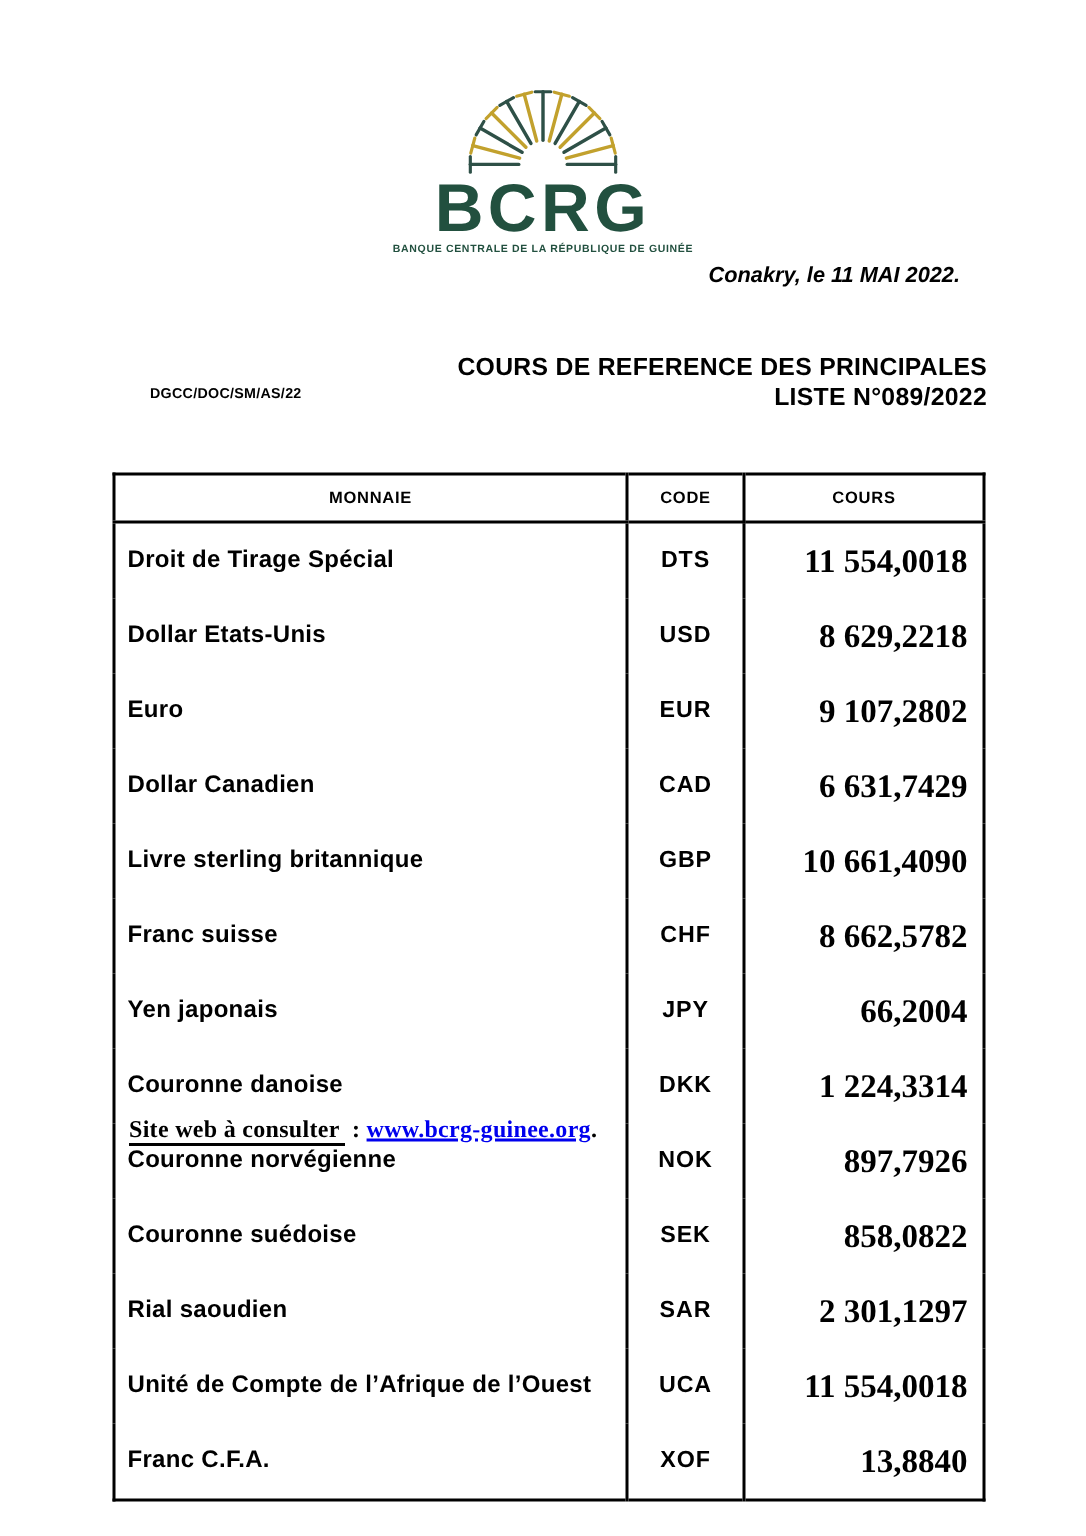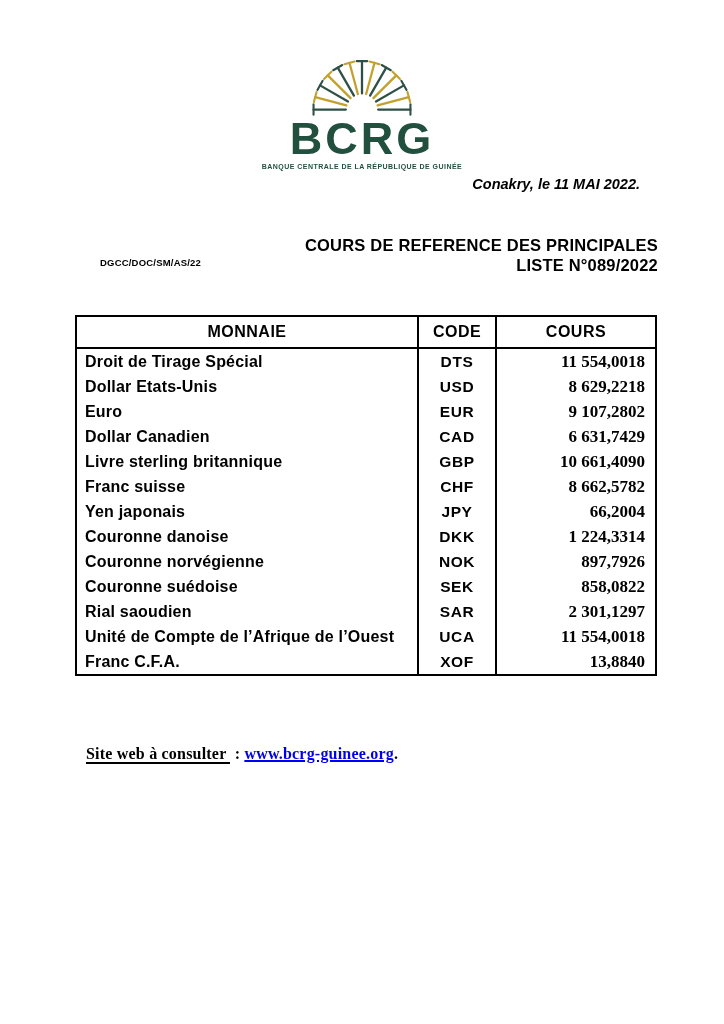--- a/index.html
+++ b/index.html
@@ -19,28 +19,28 @@
   
   .doc-title { position:absolute; left:130px; top:235px; width:528px; text-align:right;
     font-size:16.5px; font-weight:bold; line-height:20px; letter-spacing:0.2px; }
   
   .rates-table { position:absolute; left:75px; top:315px; width:580px;
     border-collapse:collapse; table-layout:fixed; border:2px solid #000; }
   .rates-table col.c-monnaie { width:342px; }
   .rates-table col.c-code { width:78px; }
   .rates-table col.c-cours { width:160px; }
   .rates-table th {
-    height:30px; font-size:16px; font-weight:bold; text-align:center;
+    height:30px; font-size:11px; font-weight:bold; text-align:center;
     border-bottom:2px solid #000; letter-spacing:0.5px; vertical-align:middle; padding:0;
   }
   .rates-table th.h-code, .rates-table td.cell-code { border-left:2px solid #000; border-right:2px solid #000; }
-  .rates-table td { height:25px; padding:0; vertical-align:middle; }
+  .rates-table td { height:25px; padding:12px; vertical-align:middle; }
   .cell-currency { text-align:left; padding-left:8px !important; font-size:16px; font-weight:bold; letter-spacing:0.2px; white-space:nowrap; }
   .cell-code { text-align:center; font-size:15.5px; font-weight:bold; letter-spacing:0.6px; }
-  .cell-cours { text-align:right; padding-right:10px !important; font-family:"Liberation Serif", serif; font-weight:bold; font-size:17px; }
+  .cell-cours { text-align:right; padding-right:10px !important; font-family:"Liberation Serif", serif; font-weight:bold; font-size:22px; }
   
   .site-line { position:absolute; left:86px; top:745px; font-size:16px; font-weight:bold; letter-spacing:0.2px;font-family:Liberation Serif, serif; }
   .site-label { border-bottom:2px solid #000; padding-right:4px; }
   .site-colon { }
   .site-link { color:#0000ee; text-decoration:underline; text-decoration-thickness:2px; cursor:pointer; }
 </style>
 </head>
 <body>
 
 <div class="page">

